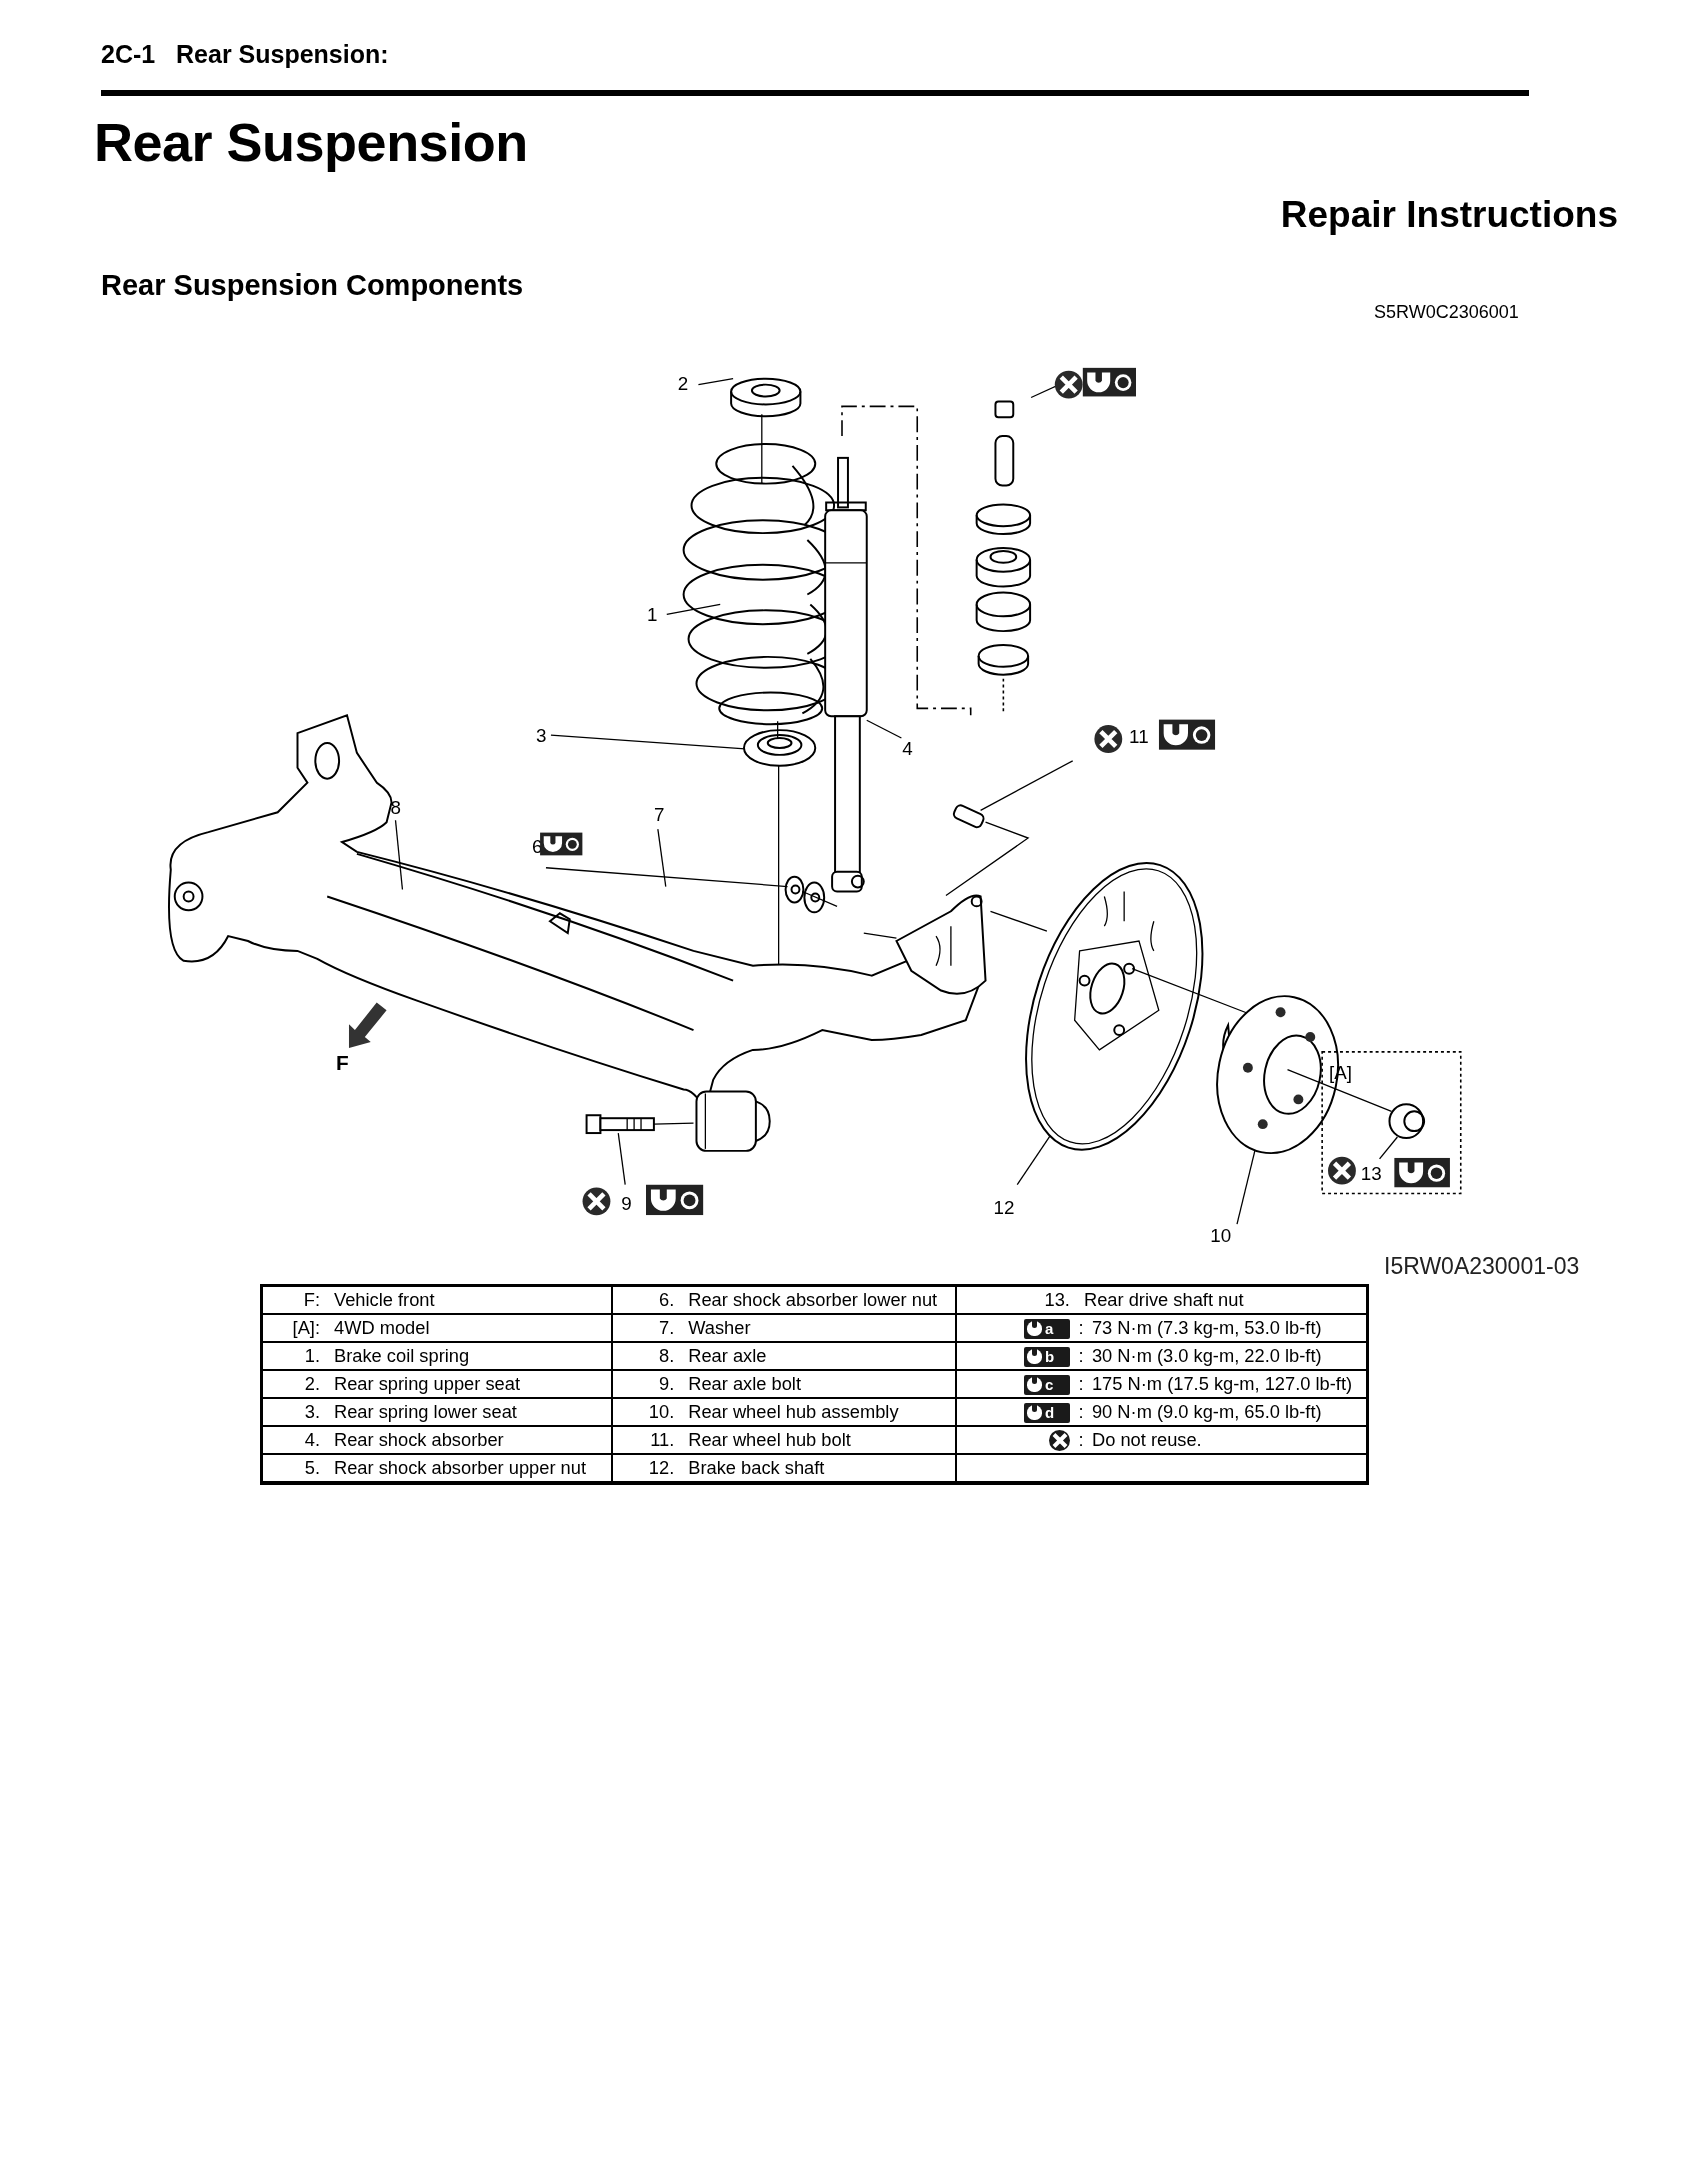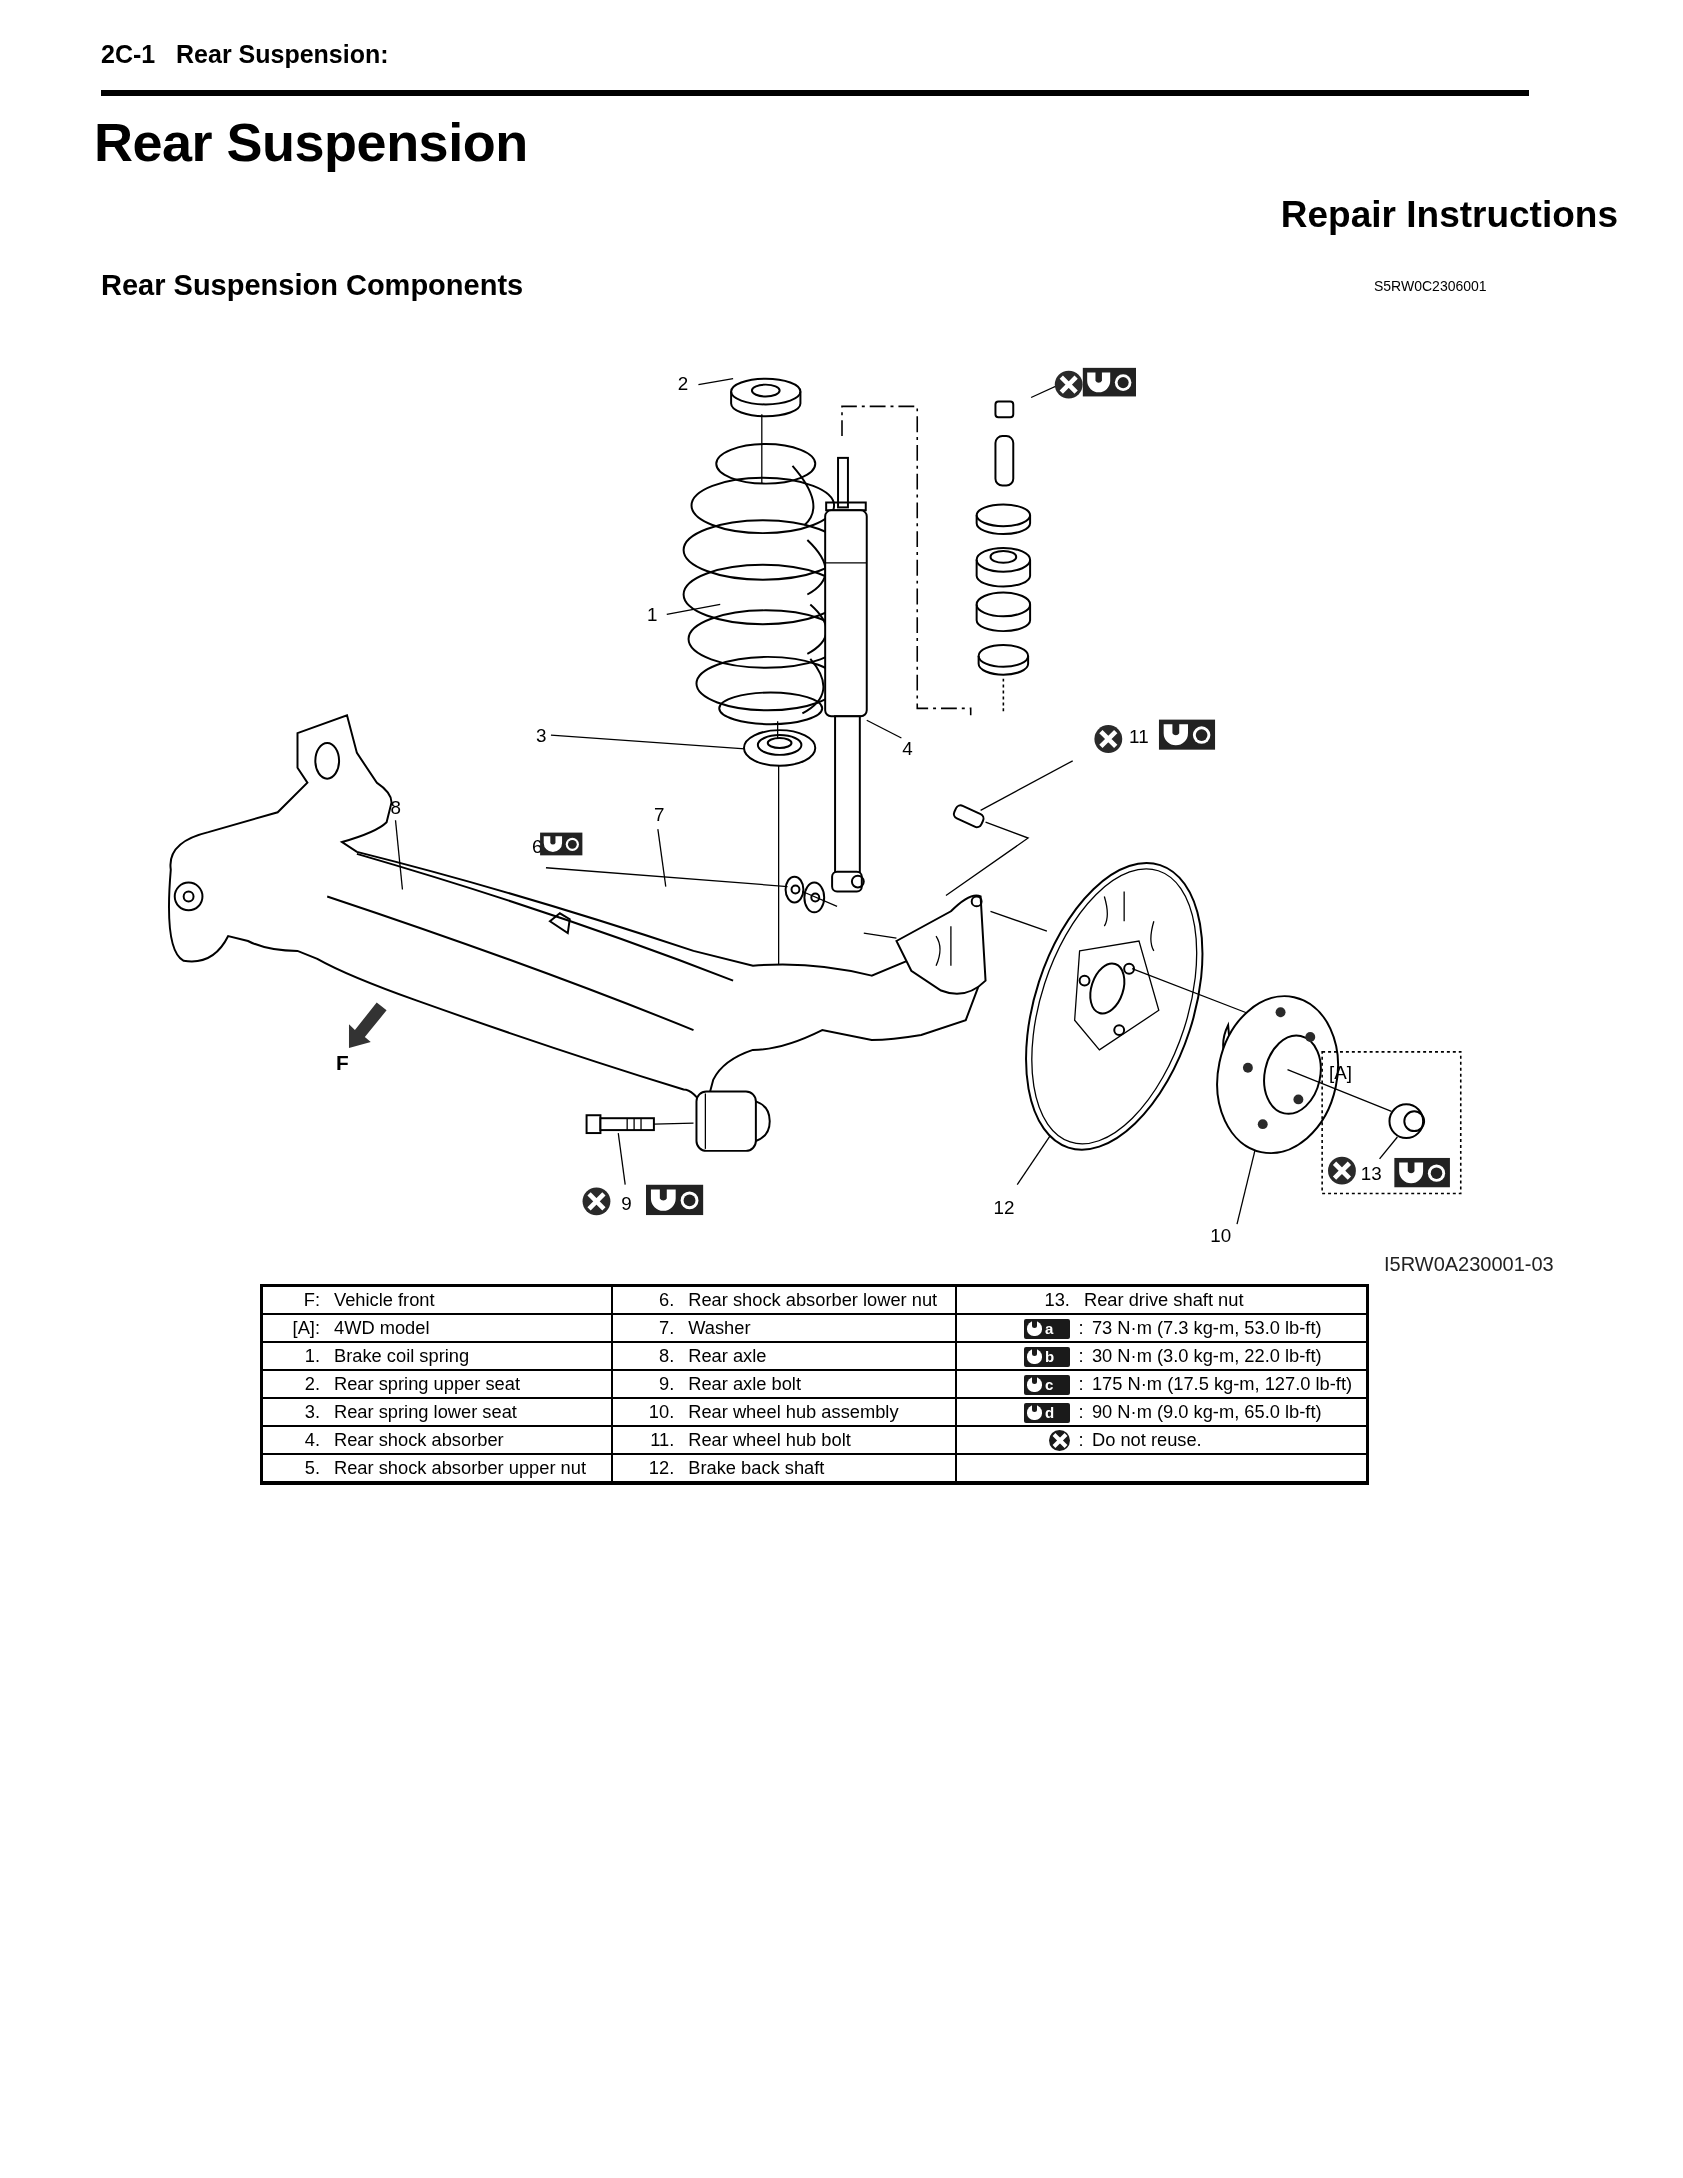--- a/index.html
+++ b/index.html
@@ -3,22 +3,22 @@
 <meta charset="utf-8">
 <style>
   html, body { margin:0; padding:0; background:#ffffff; }
   body { width:1683px; height:2178px; position:relative; overflow:hidden; font-family:"Liberation Sans", sans-serif; color:#000; }
   .abs { position:absolute; }
   #running-head { left:101px; top:40px; font-size:25px; font-weight:bold; white-space:pre; }
   #head-rule { left:101px; top:90px; width:1428px; height:6px; background:#000; }
   #page-title { left:94px; top:111px; font-size:54px; font-weight:bold; letter-spacing:-0.5px; }
   #section-title { left:0; width:1618px; text-align:right; top:194px; font-size:37px; font-weight:bold; }
   #sub-title { left:101px; top:263px; font-size:29px; font-weight:bold;margin-top:6px; }
-  #fig-id { left:1374px; top:278px; font-size:14px; }
-  #fig-caption { left:1384px; top:1253px; font-size:20px; color:#222; }
+  #fig-id { left:1374px; top:302px; font-size:18px; }
+  #fig-caption { left:1384px; top:1253px; font-size:23px; color:#222; }
   #diagram { left:149px; top:327px; width:1386px; height:931px; }
   .lbl { font-family:"Liberation Sans", sans-serif; font-size:19px; fill:#000; }
   .lblF { font-family:"Liberation Sans", sans-serif; font-size:21px; font-weight:bold; fill:#000; }
   .stroke { stroke:#000; fill:none; stroke-width:2; }
   .thin { stroke:#000; fill:none; stroke-width:1.3; }
   .dash { stroke:#000; fill:none; stroke-width:1.6; stroke-dasharray:16 5 3 5; }
   .dot { stroke:#000; fill:none; stroke-width:1.6; stroke-dasharray:3 3; }
   .fillw { fill:#fff; stroke:#000; stroke-width:2; }
   .dark { fill:#2a2a2a; }
 

